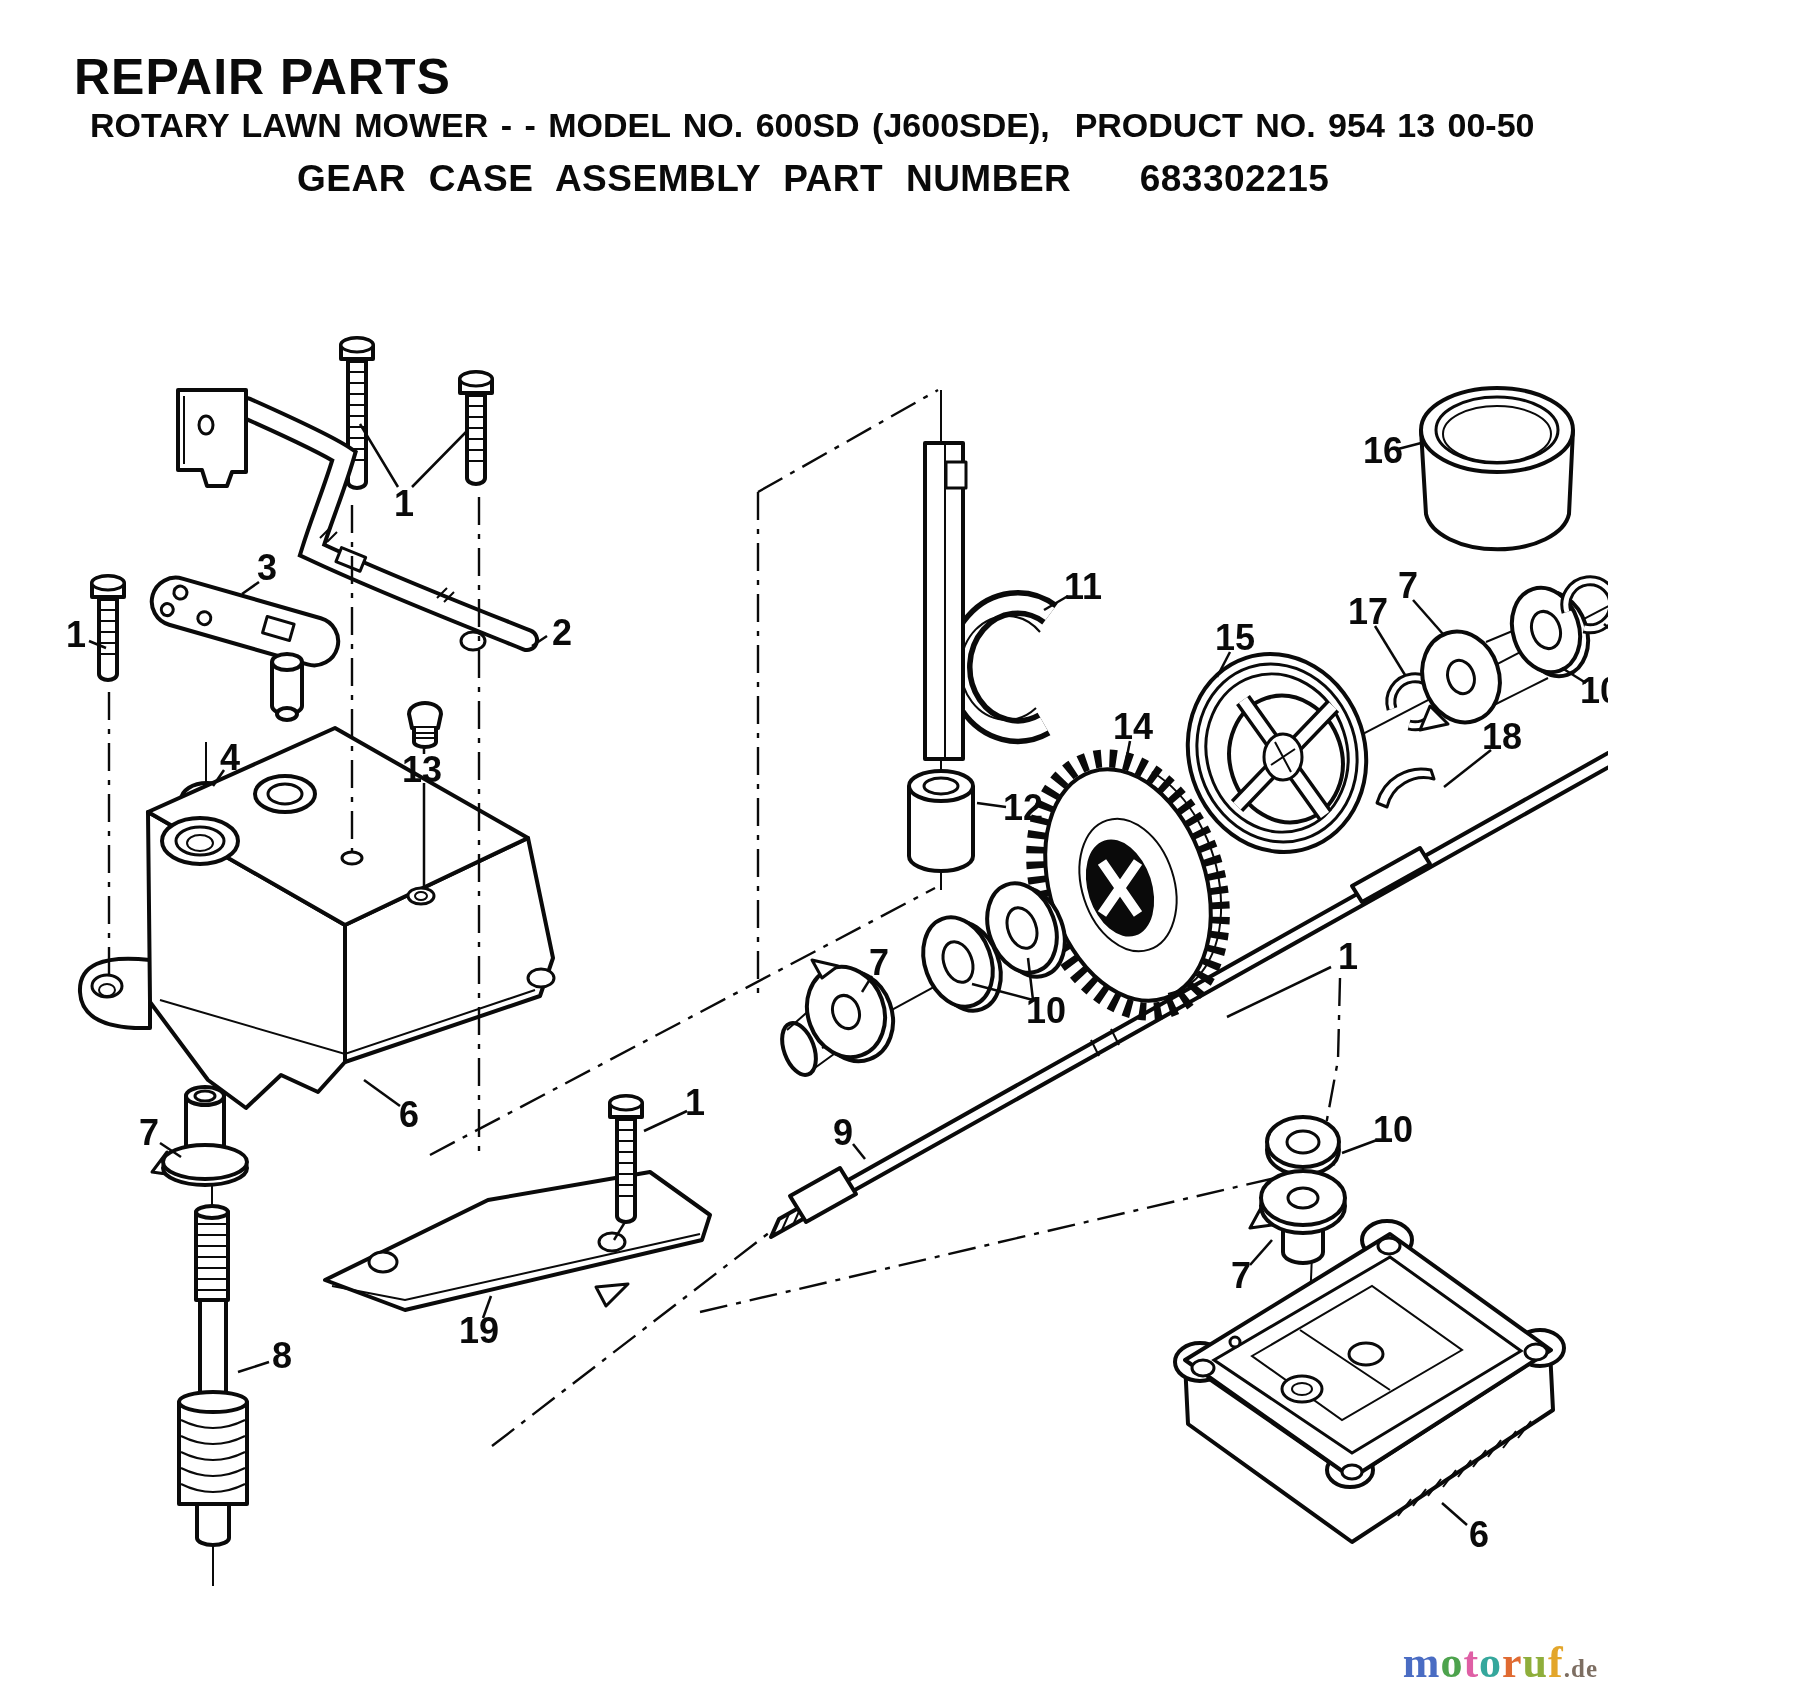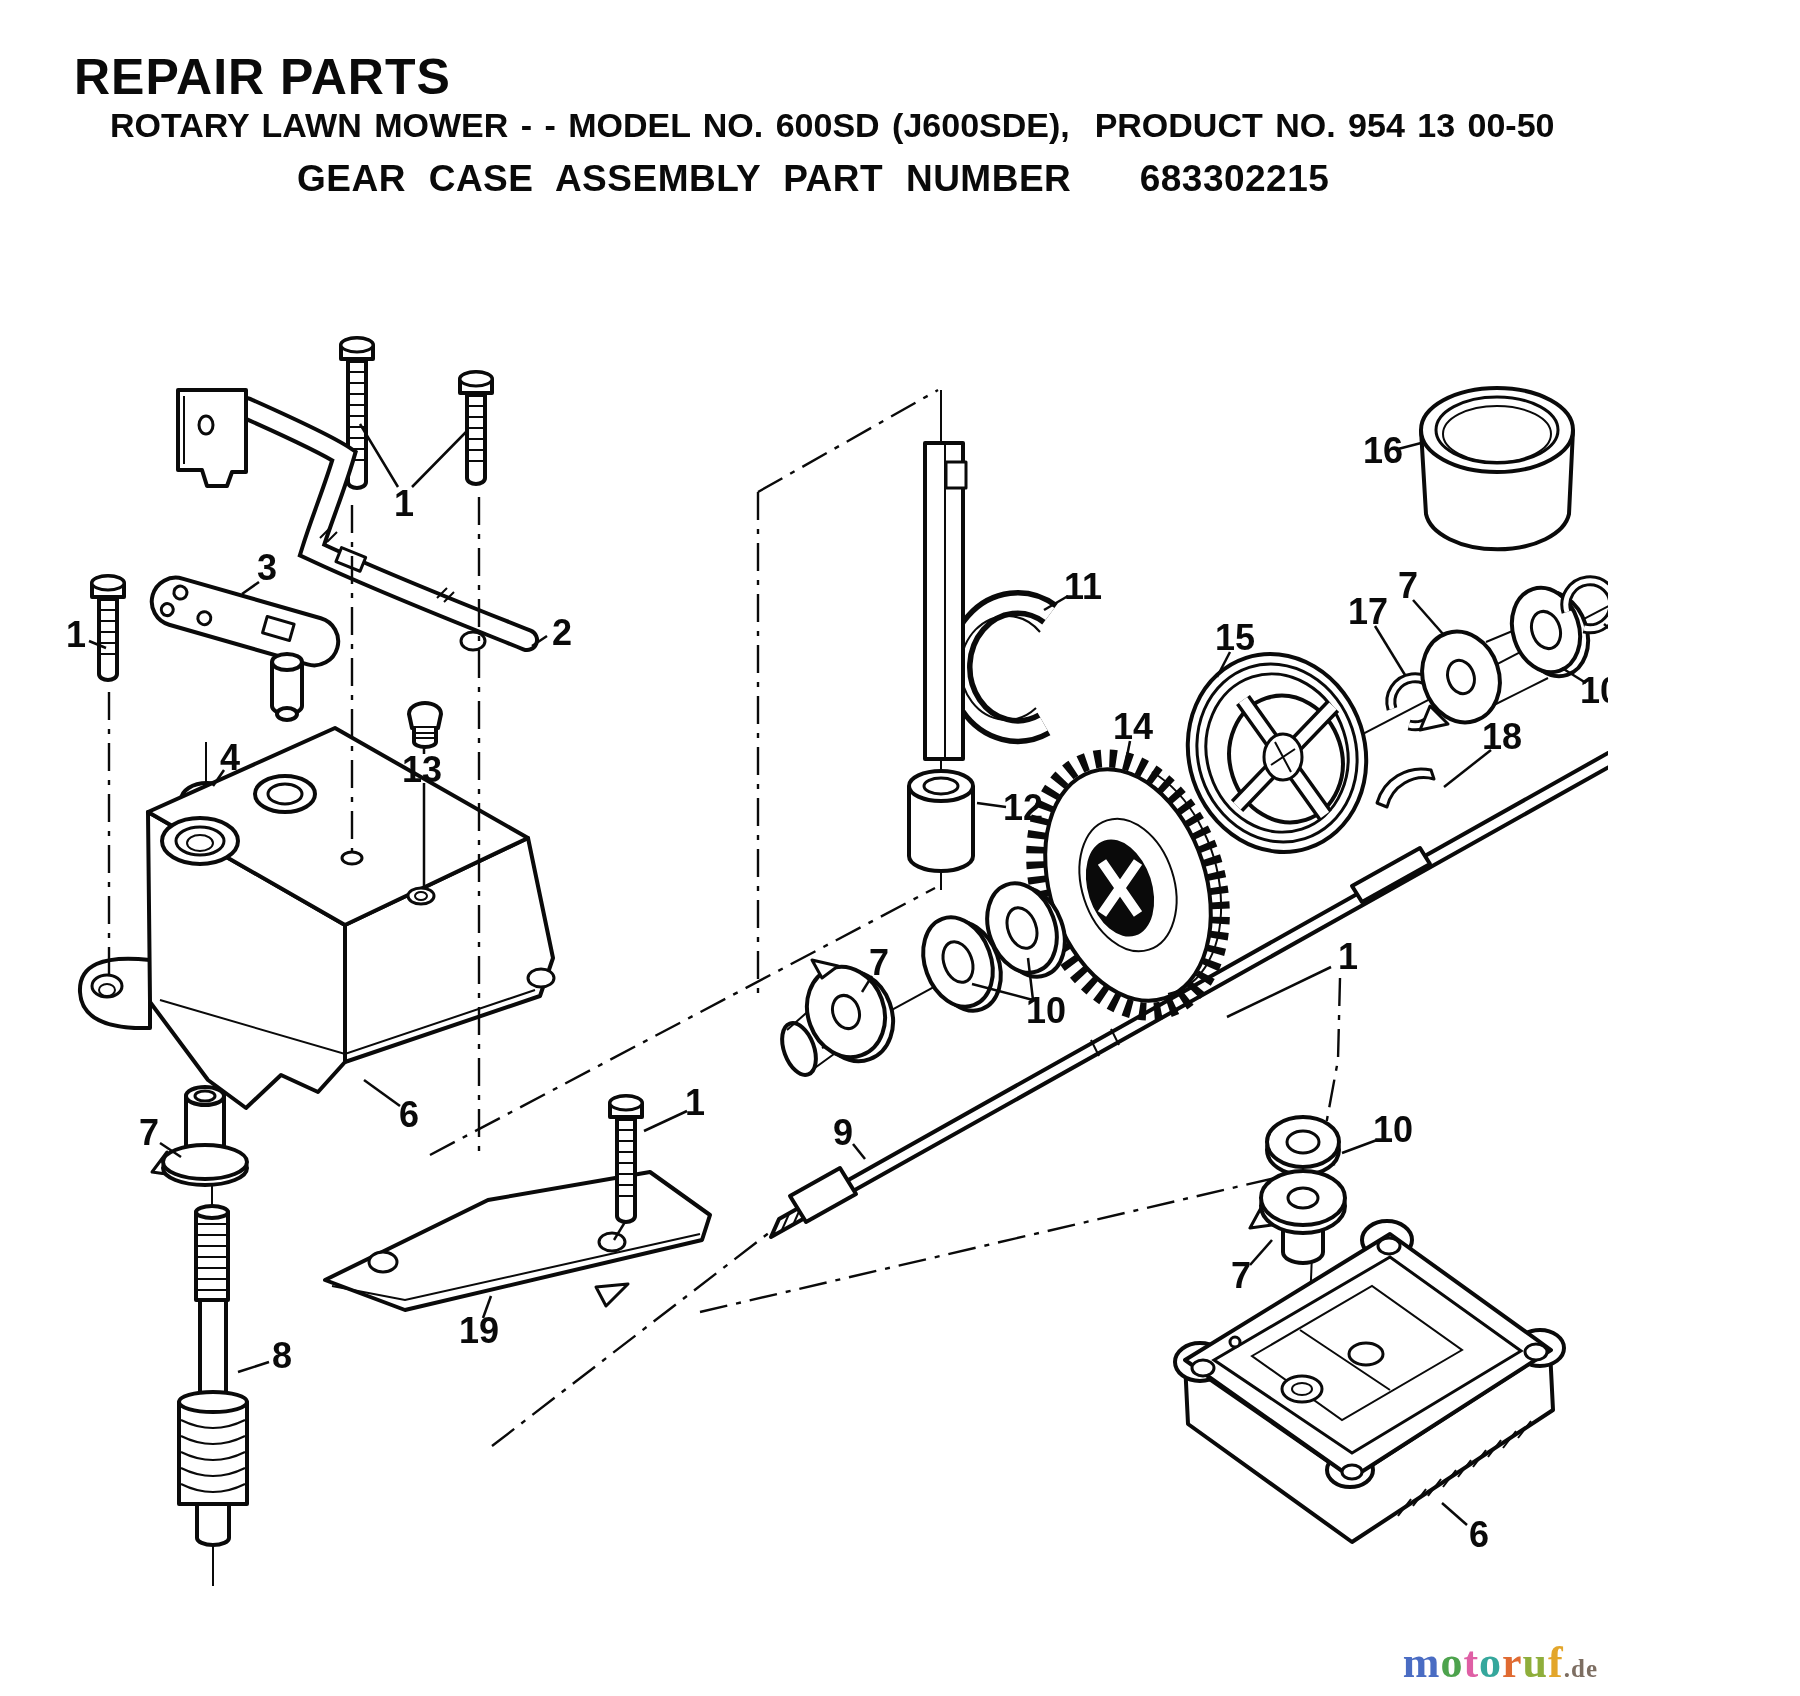--- a/index.html
+++ b/index.html
@@ -1,20 +1,20 @@
 <!DOCTYPE html>
 <html><head>
 <meta charset="utf-8">
 <style>
   html,body{margin:0;padding:0;background:#ffffff;}
   #page{position:relative;width:1608px;height:1696px;background:#ffffff;overflow:hidden;
         font-family:"Liberation Sans",sans-serif;color:#0a0a0a;}
   .hdr{position:absolute;white-space:pre;font-weight:bold;}
   #title{left:74px;top:48px;font-size:50px;letter-spacing:1px;}
-  #subtitle{left:90px;top:106px;font-size:34px;word-spacing:3px;margin-left:20px;}
+  #subtitle{left:90px;top:106px;font-size:34px;word-spacing:3px;}
   #assembly{left:297px;top:158px;font-size:37px;word-spacing:12px;letter-spacing:.5px;}
   svg text.co{font-family:"Liberation Sans",sans-serif;font-weight:bold;font-size:36px;
         fill:#0a0a0a;text-anchor:middle;}
   .p{fill:#ffffff;stroke:#0a0a0a;stroke-width:4;stroke-linejoin:round;}
   .t{fill:#ffffff;stroke:#0a0a0a;stroke-width:3;stroke-linejoin:round;}
   .nf{fill:none;}
   .thin{fill:none;stroke:#0a0a0a;stroke-width:2;}
   .dd{fill:none;stroke:#0a0a0a;stroke-width:2.4;stroke-dasharray:28 9 5 9;}
   .ld{fill:none;stroke:#0a0a0a;stroke-width:2.5;}
   .bk{fill:none;stroke:#0a0a0a;}

